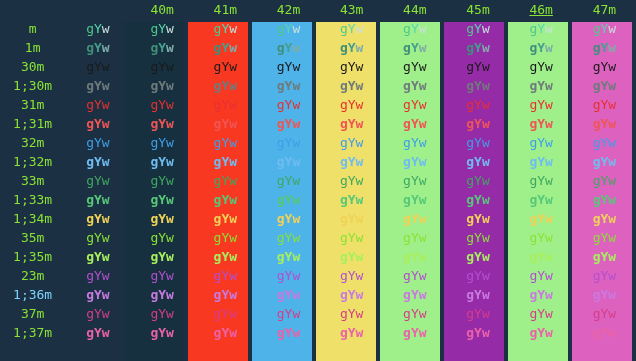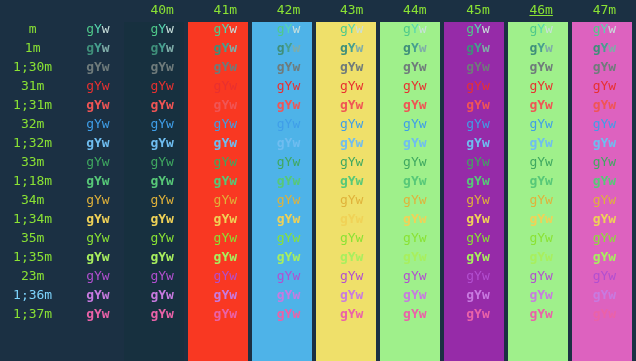--- a/index.html
+++ b/index.html
@@ -128,20 +128,32 @@
           <td><span class="cell bold"><span style="color: rgb(63, 143, 122);">g</span><span style="color: rgb(71, 159, 143);">Y</span><span style="color: rgb(127, 173, 168);">w</span></span></td>
           <td><span class="cell bold"><span style="color: rgb(63, 143, 122);">g</span><span style="color: rgb(71, 159, 143);">Y</span><span style="color: rgb(127, 173, 168);">w</span></span></td>
           <td><span class="cell bold"><span style="color: rgb(63, 143, 122);">g</span><span style="color: rgb(71, 159, 143);">Y</span><span style="color: rgb(127, 173, 168);">w</span></span></td>
           <td><span class="cell bold"><span style="color: rgb(63, 143, 122);">g</span><span style="color: rgb(71, 159, 143);">Y</span><span style="color: rgb(127, 173, 168);">w</span></span></td>
           <td><span class="cell bold"><span style="color: rgb(63, 143, 122);">g</span><span style="color: rgb(71, 159, 143);">Y</span><span style="color: rgb(127, 173, 168);">w</span></span></td>
           <td><span class="cell bold"><span style="color: rgb(63, 143, 122);">g</span><span style="color: rgb(71, 159, 143);">Y</span><span style="color: rgb(127, 173, 168);">w</span></span></td>
           <td><span class="cell bold"><span style="color: rgb(63, 143, 122);">g</span><span style="color: rgb(71, 159, 143);">Y</span><span style="color: rgb(127, 173, 168);">w</span></span></td>
           <td><span class="cell bold"><span style="color: rgb(63, 143, 122);">g</span><span style="color: rgb(71, 159, 143);">Y</span><span style="color: rgb(127, 173, 168);">w</span></span></td>
         </tr>
         <tr>
+          <td class="rowlabel" style="color: rgb(138, 226, 52);">30m</td>
+          <td><span class="cell" style="color: rgb(26, 26, 26);">gYw</span></td>
+          <td><span class="cell" style="color: rgb(26, 26, 26);">gYw</span></td>
+          <td><span class="cell" style="color: rgb(26, 26, 26);">gYw</span></td>
+          <td><span class="cell" style="color: rgb(26, 26, 26);">gYw</span></td>
+          <td><span class="cell" style="color: rgb(26, 26, 26);">gYw</span></td>
+          <td><span class="cell" style="color: rgb(26, 26, 26);">gYw</span></td>
+          <td><span class="cell" style="color: rgb(26, 26, 26);">gYw</span></td>
+          <td><span class="cell" style="color: rgb(26, 26, 26);">gYw</span></td>
+          <td><span class="cell" style="color: rgb(26, 26, 26);">gYw</span></td>
+        </tr>
+        <tr>
           <td class="rowlabel" style="color: rgb(138, 226, 52);">1;30m</td>
           <td><span class="cell bold" style="color: rgb(111, 123, 123);">gYw</span></td>
           <td><span class="cell bold" style="color: rgb(111, 123, 123);">gYw</span></td>
           <td><span class="cell bold" style="color: rgb(111, 123, 123);">gYw</span></td>
           <td><span class="cell bold" style="color: rgb(111, 123, 123);">gYw</span></td>
           <td><span class="cell bold" style="color: rgb(111, 123, 123);">gYw</span></td>
           <td><span class="cell bold" style="color: rgb(111, 123, 123);">gYw</span></td>
           <td><span class="cell bold" style="color: rgb(111, 123, 123);">gYw</span></td>
           <td><span class="cell bold" style="color: rgb(111, 123, 123);">gYw</span></td>
           <td><span class="cell bold" style="color: rgb(111, 123, 123);">gYw</span></td>
@@ -200,42 +212,30 @@
           <td><span class="cell" style="color: rgb(63, 168, 96);">gYw</span></td>
           <td><span class="cell" style="color: rgb(63, 168, 96);">gYw</span></td>
           <td><span class="cell" style="color: rgb(63, 168, 96);">gYw</span></td>
           <td><span class="cell" style="color: rgb(63, 168, 96);">gYw</span></td>
           <td><span class="cell" style="color: rgb(63, 168, 96);">gYw</span></td>
           <td><span class="cell" style="color: rgb(63, 168, 96);">gYw</span></td>
           <td><span class="cell" style="color: rgb(63, 168, 96);">gYw</span></td>
           <td><span class="cell" style="color: rgb(63, 168, 96);">gYw</span></td>
         </tr>
         <tr>
-          <td class="rowlabel" style="color: rgb(138, 226, 52);">1;18m</td>
-          <td><span class="cell bold" style="color: rgb(87, 200, 120);">gYw</span></td>
-          <td><span class="cell bold" style="color: rgb(87, 200, 120);">gYw</span></td>
-          <td><span class="cell bold" style="color: rgb(87, 200, 120);">gYw</span></td>
-          <td><span class="cell bold" style="color: rgb(87, 200, 120);">gYw</span></td>
-          <td><span class="cell bold" style="color: rgb(87, 200, 120);">gYw</span></td>
-          <td><span class="cell bold" style="color: rgb(87, 200, 120);">gYw</span></td>
-          <td><span class="cell bold" style="color: rgb(87, 200, 120);">gYw</span></td>
-          <td><span class="cell bold" style="color: rgb(87, 200, 120);">gYw</span></td>
-          <td><span class="cell bold" style="color: rgb(87, 200, 120);">gYw</span></td>
-        </tr>
-        <tr>
-          <td class="rowlabel" style="color: rgb(138, 226, 52);">34m</td>
-          <td><span class="cell" style="color: rgb(224, 178, 58);">gYw</span></td>
-          <td><span class="cell" style="color: rgb(224, 178, 58);">gYw</span></td>
-          <td><span class="cell" style="color: rgb(224, 178, 58);">gYw</span></td>
-          <td><span class="cell" style="color: rgb(224, 178, 58);">gYw</span></td>
-          <td><span class="cell" style="color: rgb(224, 178, 58);">gYw</span></td>
-          <td><span class="cell" style="color: rgb(224, 178, 58);">gYw</span></td>
-          <td><span class="cell" style="color: rgb(224, 178, 58);">gYw</span></td>
-          <td><span class="cell" style="color: rgb(224, 178, 58);">gYw</span></td>
-          <td><span class="cell" style="color: rgb(224, 178, 58);">gYw</span></td>
+          <td class="rowlabel" style="color: rgb(138, 226, 52);">1;33m</td>
+          <td><span class="cell bold" style="color: rgb(87, 200, 120);">gYw</span></td>
+          <td><span class="cell bold" style="color: rgb(87, 200, 120);">gYw</span></td>
+          <td><span class="cell bold" style="color: rgb(87, 200, 120);">gYw</span></td>
+          <td><span class="cell bold" style="color: rgb(87, 200, 120);">gYw</span></td>
+          <td><span class="cell bold" style="color: rgb(87, 200, 120);">gYw</span></td>
+          <td><span class="cell bold" style="color: rgb(87, 200, 120);">gYw</span></td>
+          <td><span class="cell bold" style="color: rgb(87, 200, 120);">gYw</span></td>
+          <td><span class="cell bold" style="color: rgb(87, 200, 120);">gYw</span></td>
+          <td><span class="cell bold" style="color: rgb(87, 200, 120);">gYw</span></td>
         </tr>
         <tr>
           <td class="rowlabel" style="color: rgb(138, 226, 52);">1;34m</td>
           <td><span class="cell bold" style="color: rgb(240, 210, 87);">gYw</span></td>
           <td><span class="cell bold" style="color: rgb(240, 210, 87);">gYw</span></td>
           <td><span class="cell bold" style="color: rgb(240, 210, 87);">gYw</span></td>
           <td><span class="cell bold" style="color: rgb(240, 210, 87);">gYw</span></td>
           <td><span class="cell bold" style="color: rgb(240, 210, 87);">gYw</span></td>
           <td><span class="cell bold" style="color: rgb(240, 210, 87);">gYw</span></td>
           <td><span class="cell bold" style="color: rgb(240, 210, 87);">gYw</span></td>
@@ -282,20 +282,32 @@
           <td class="rowlabel" style="color: #7dd3fc; margin-left: 37px;">1;36m</td>
           <td><span class="cell bold" style="color: rgb(200, 122, 224);">gYw</span></td>
           <td><span class="cell bold" style="color: rgb(200, 122, 224);">gYw</span></td>
           <td><span class="cell bold" style="color: rgb(200, 122, 224);">gYw</span></td>
           <td><span class="cell bold" style="color: rgb(200, 122, 224);">gYw</span></td>
           <td><span class="cell bold" style="color: rgb(200, 122, 224);">gYw</span></td>
           <td><span class="cell bold" style="color: rgb(200, 122, 224);">gYw</span></td>
           <td><span class="cell bold" style="color: rgb(200, 122, 224);">gYw</span></td>
           <td><span class="cell bold" style="color: rgb(200, 122, 224);">gYw</span></td>
           <td><span class="cell bold" style="color: rgb(200, 122, 224);">gYw</span></td>
+        </tr>
+        <tr>
+          <td class="rowlabel" style="color: rgb(138, 226, 52);">37m</td>
+          <td><span class="cell" style="color: rgb(214, 61, 138);">gYw</span></td>
+          <td><span class="cell" style="color: rgb(214, 61, 138);">gYw</span></td>
+          <td><span class="cell" style="color: rgb(214, 61, 138);">gYw</span></td>
+          <td><span class="cell" style="color: rgb(214, 61, 138);">gYw</span></td>
+          <td><span class="cell" style="color: rgb(214, 61, 138);">gYw</span></td>
+          <td><span class="cell" style="color: rgb(214, 61, 138);">gYw</span></td>
+          <td><span class="cell" style="color: rgb(214, 61, 138);">gYw</span></td>
+          <td><span class="cell" style="color: rgb(214, 61, 138);">gYw</span></td>
+          <td><span class="cell" style="color: rgb(214, 61, 138);">gYw</span></td>
         </tr>
         <tr>
           <td class="rowlabel" style="color: rgb(138, 226, 52);">1;37m</td>
           <td><span class="cell bold" style="color: rgb(234, 98, 168);">gYw</span></td>
           <td><span class="cell bold" style="color: rgb(234, 98, 168);">gYw</span></td>
           <td><span class="cell bold" style="color: rgb(234, 98, 168);">gYw</span></td>
           <td><span class="cell bold" style="color: rgb(234, 98, 168);">gYw</span></td>
           <td><span class="cell bold" style="color: rgb(234, 98, 168);">gYw</span></td>
           <td><span class="cell bold" style="color: rgb(234, 98, 168);">gYw</span></td>
           <td><span class="cell bold" style="color: rgb(234, 98, 168);">gYw</span></td>

